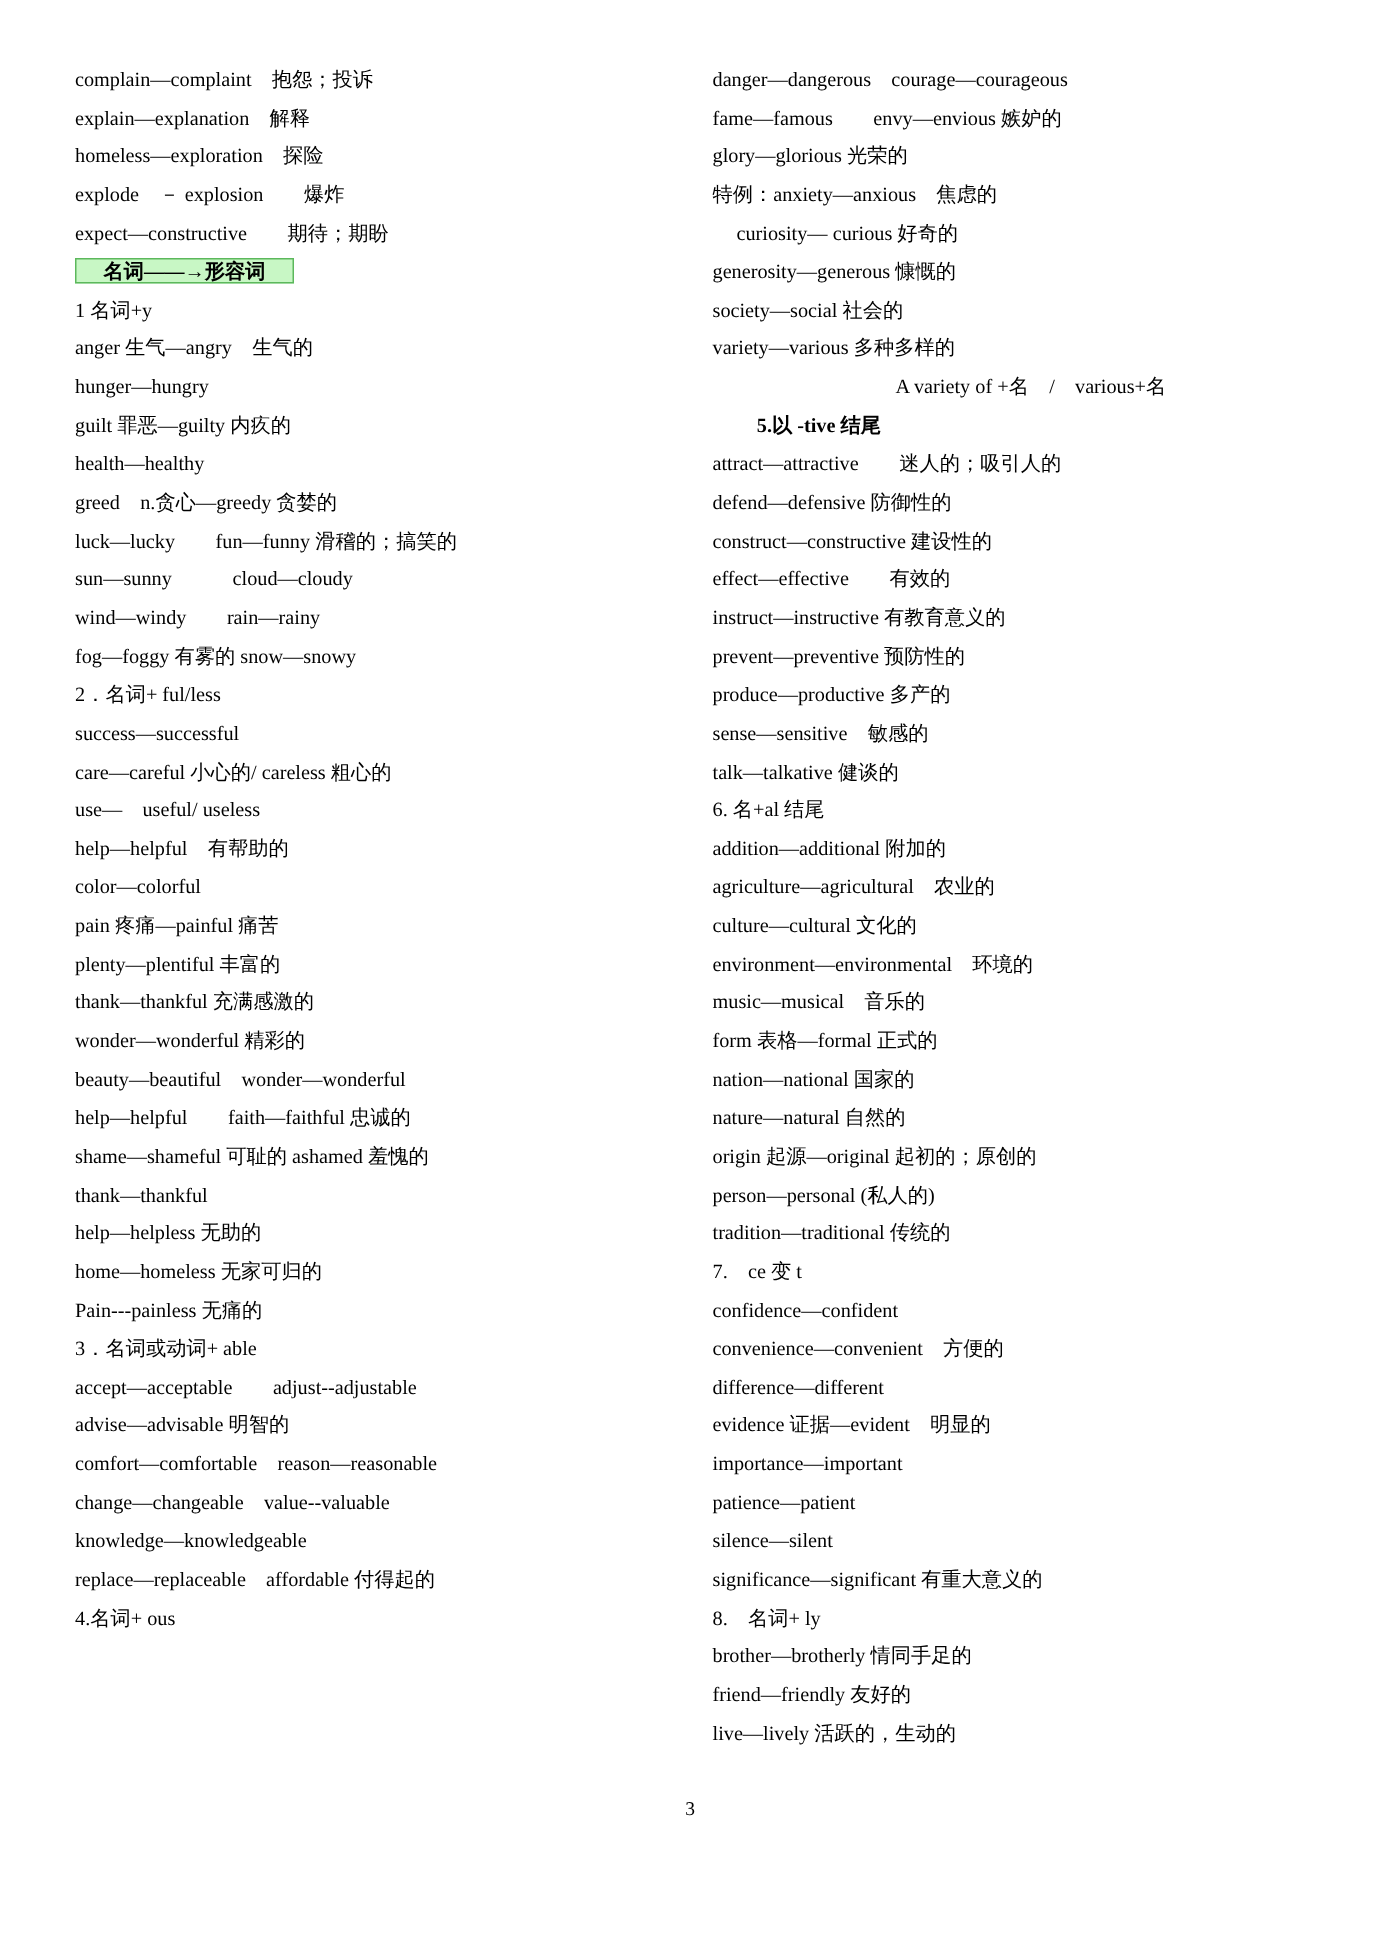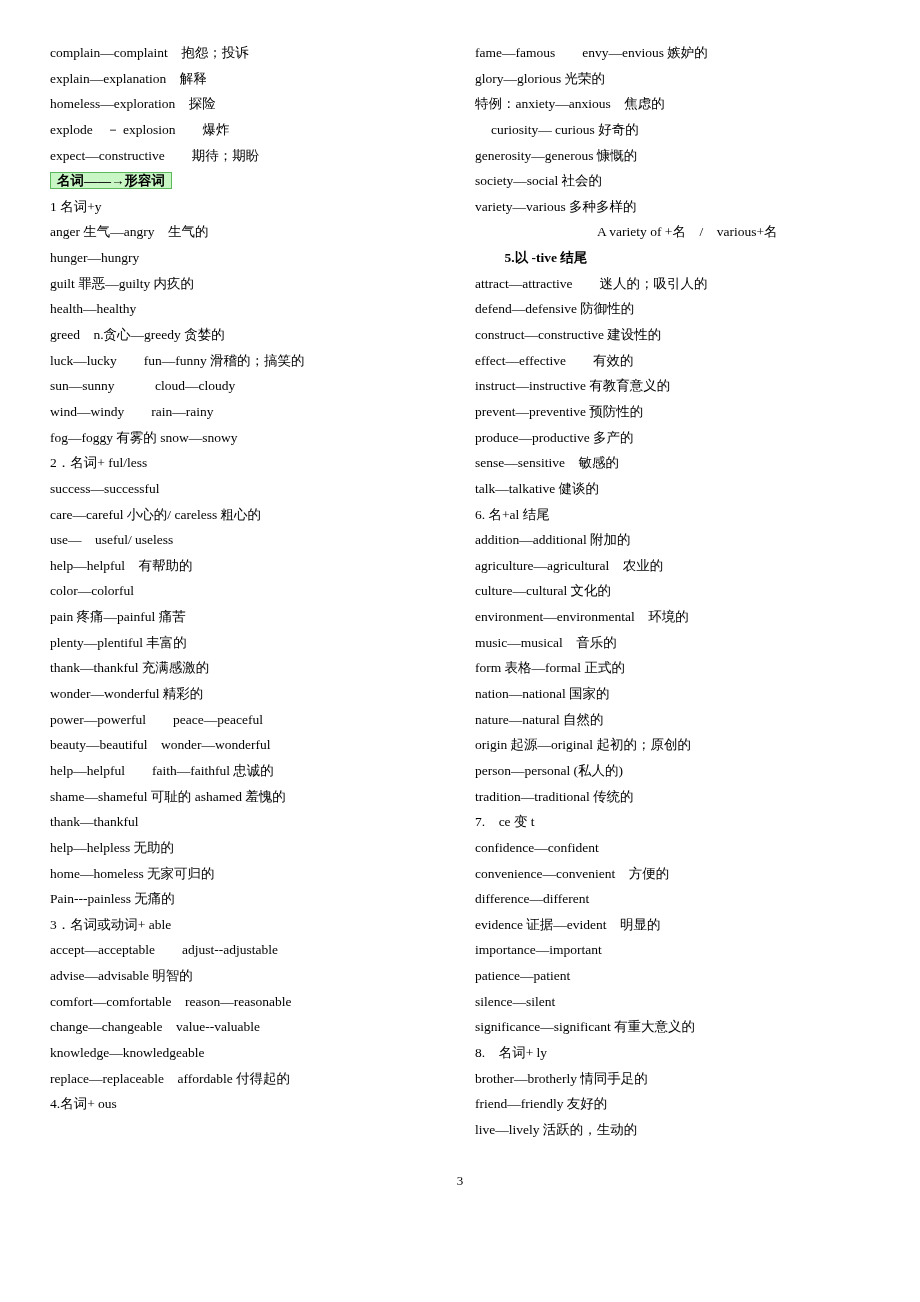--- a/index.html
+++ b/index.html
@@ -25,21 +25,21 @@
       margin-top: 30px;
       font-size: 13px;
     }
     p {
       margin: 0;
       line-height: 1.9;
     }
     .highlight {
       background-color: #c8f7c5;
       border: 1px solid #5cb85c;
-      padding: 0 6px;
+      padding: 0 18px;
       font-weight: bold;
     }
   </style>
 </head>
 <body>
 
 <div class="page-container">
   <div class="col-left">
     <div id="left-content">
         <p>complain—complaint　抱怨；投诉</p>
@@ -61,40 +61,40 @@
         <p>2．名词+ ful/less</p>
         <p>success—successful</p>
         <p>care—careful 小心的/ careless 粗心的</p>
         <p>use—　useful/ useless</p>
         <p>help—helpful　有帮助的</p>
         <p>color—colorful</p>
         <p>pain 疼痛—painful 痛苦</p>
         <p>plenty—plentiful 丰富的</p>
         <p>thank—thankful 充满感激的</p>
         <p>wonder—wonderful 精彩的</p>
-        <p>power—powerful　　peace—peaceful</p>
         <p>beauty—beautiful　wonder—wonderful</p>
         <p>help—helpful　　faith—faithful 忠诚的</p>
         <p>shame—shameful 可耻的 ashamed 羞愧的</p>
         <p>thank—thankful</p>
         <p>help—helpless 无助的</p>
         <p>home—homeless 无家可归的</p>
         <p>Pain---painless 无痛的</p>
         <p>3．名词或动词+ able</p>
         <p>accept—acceptable　　adjust--adjustable</p>
         <p>advise—advisable 明智的</p>
         <p>comfort—comfortable　reason—reasonable</p>
         <p>change—changeable　value--valuable</p>
         <p>knowledge—knowledgeable</p>
         <p>replace—replaceable　affordable 付得起的</p>
         <p>4.名词+ ous</p>
       </div>
   </div>
   <div class="col-right">
     <div id="right-content">
+        <p>danger—dangerous　courage—courageous</p>
         <p>fame—famous　　envy—envious 嫉妒的</p>
         <p>glory—glorious 光荣的</p>
         <p>特例：anxiety—anxious　焦虑的</p>
         <p style="padding-left: 16px;"> curiosity— curious 好奇的</p>
         <p>generosity—generous 慷慨的</p>
         <p>society—social 社会的</p>
         <p>variety—various 多种多样的</p>
         <p style="padding-left: 16px; text-align: center;">　A variety of +名　/　various+名</p>
         <p style="padding-left: 16px; font-weight: bold;">　5.以 -tive 结尾</p>
         <p>attract—attractive　　迷人的；吸引人的</p>

